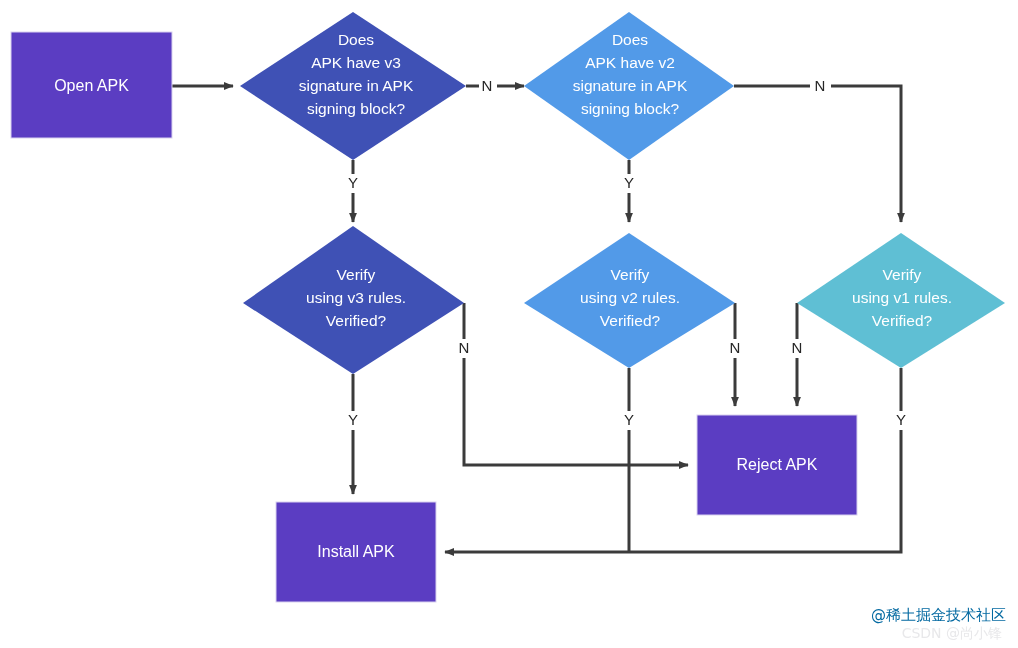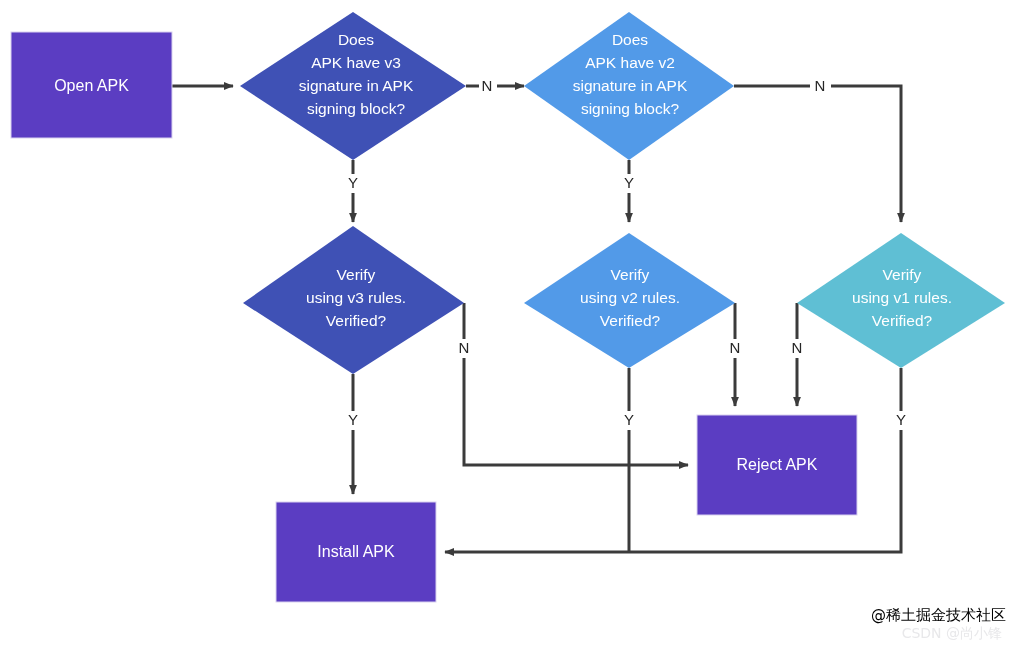--- a/index.html
+++ b/index.html
@@ -66,21 +66,21 @@
     right: 12px;
     bottom: 6px;
     text-align: right;
     color: #e2e2e4;
     font-family: "DejaVu Sans", "Liberation Sans", sans-serif;
     user-select: none;
     line-height: 1.25;
   }
   .watermark .wm-line1 {
     font-size: 15px;
-    color: #000000;
+    color: #0369a1;
     display: block;
   }
   .watermark .wm-line2 {
     font-size: 14px;
     color: #e8e8ea;
     display: block;
     padding-right: 4px;
   }
 </style>
 </head>

